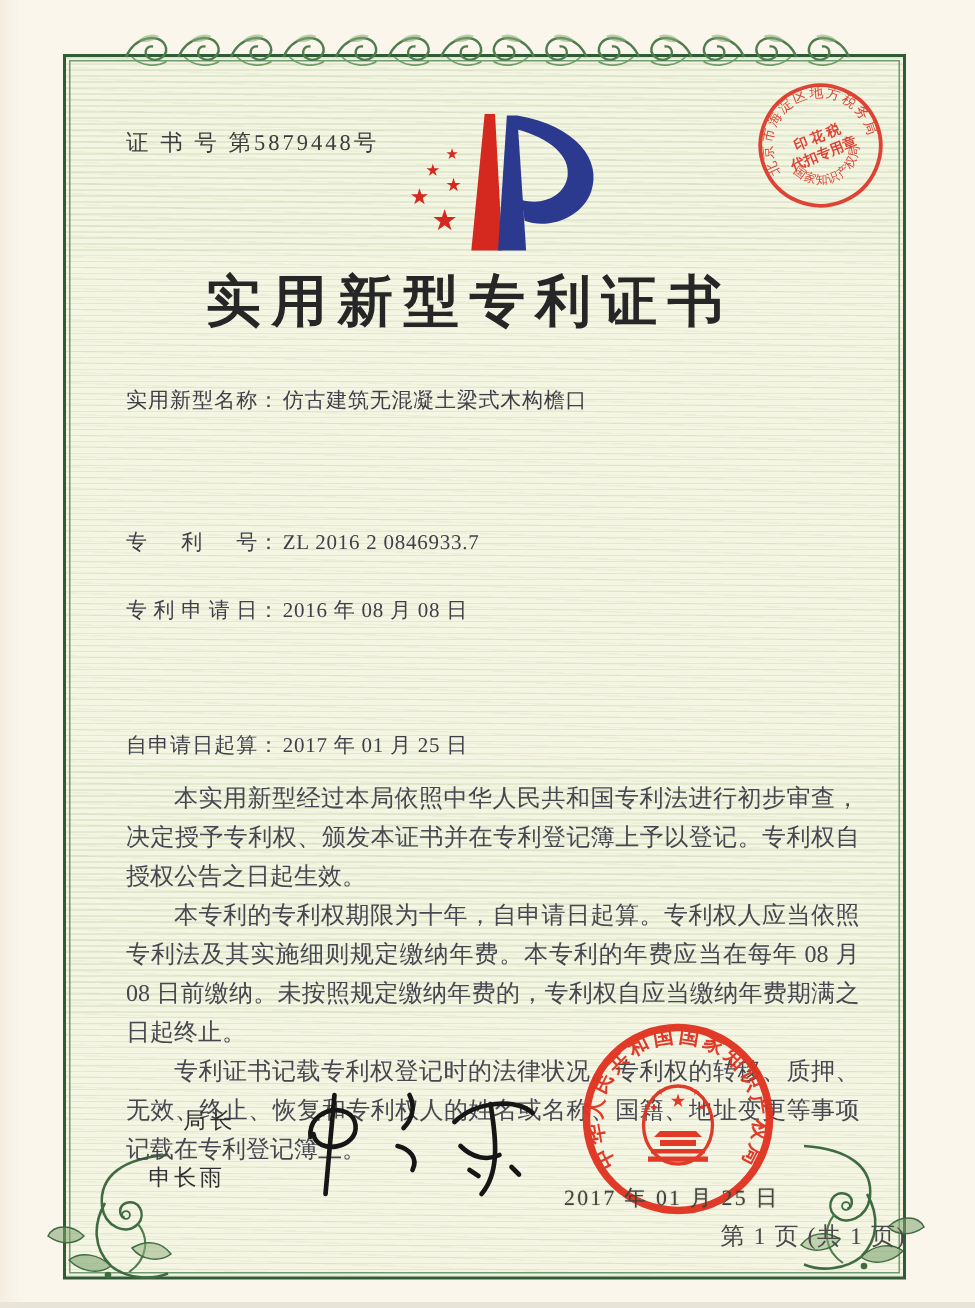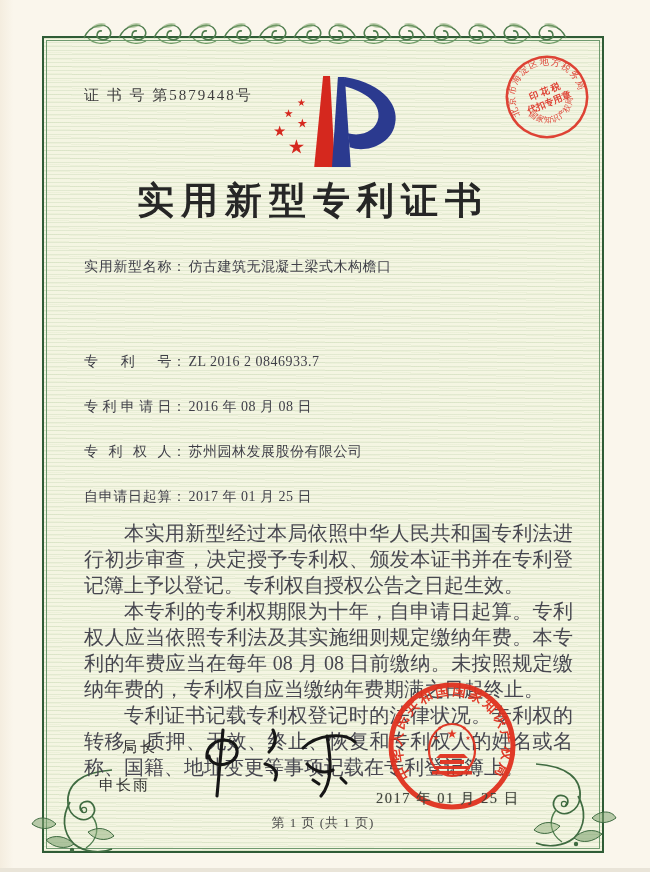--- a/index.html
+++ b/index.html
@@ -20,27 +20,27 @@
       repeating-linear-gradient(0deg, rgba(130,170,110,0.16) 0 1px, rgba(0,0,0,0) 1px 4px),
       repeating-linear-gradient(2deg, rgba(170,200,140,0.10) 0 1px, rgba(0,0,0,0) 1px 7px);
     box-sizing:border-box;
   }
   .cert-no{position:absolute;left:84px;top:86px;font-size:15px;letter-spacing:2px;color:#3d3d3d;}
   .title{position:absolute;left:32px;top:176px;width:562px;text-align:center;
     font-size:37px;font-weight:600;letter-spacing:7px;color:#262626;}
   .frow{position:absolute;left:84px;width:490px;font-size:14px;color:#3f3f48;letter-spacing:0.5px;}
   .flabel{display:inline-block;width:88px;text-align:justify;text-align-last:justify;vertical-align:bottom;}
   .fval{margin-left:2px;}
-  .body-text{position:absolute;left:84px;top:520px;width:489px;font-size:20px;line-height:26px;
+  .body-text{position:absolute;left:84px;top:520px;width:489px;font-size:16px;line-height:26px;
     color:#474750;text-align:justify;font-family:Liberation Serif, serif;}
   .body-text p{margin:0;text-indent:2em;}
   .sig-title{position:absolute;left:86px;top:738px;font-size:15px;letter-spacing:3px;color:#303030;margin-left:36px;}
   .sig-name{position:absolute;left:86px;top:776px;font-size:15px;letter-spacing:2px;color:#303030;margin-left:13px;}
-  .footer{position:absolute;left:42px;top:814px;width:562px;text-align:center;
-    font-size:13px;letter-spacing:1px;color:#4a4a4a;}
+  .footer{position:absolute;left:42px;top:814px;width:562px;text-align:right;
+    font-size:16px;letter-spacing:1px;color:#4a4a4a;}
   .seal-date{position:absolute;left:376px;top:789px;width:170px;font-size:14.5px;letter-spacing:1.5px;
     color:#41453d;z-index:6;text-shadow:0 0 1px rgba(60,70,55,.4);}
   svg{display:block;}
   .abs{position:absolute;}
 </style>
 </head>
 <body>
 
 <svg width="0" height="0" style="position:absolute" aria-hidden="true">
   <defs>
@@ -124,23 +124,20 @@
 
   <div class="frow" style="top:258px">
     <span class="flabel">实用新型名称</span><span>：</span><span class="fval">仿古建筑无混凝土梁式木构檐口</span>
   </div>
   <div class="frow" style="top:353px">
     <span class="flabel">专利号</span><span>：</span><span class="fval">ZL 2016 2 0846933.7</span>
   </div>
   <div class="frow" style="top:398px">
     <span class="flabel">专利申请日</span><span>：</span><span class="fval">2016 年 08 月 08 日</span>
   </div>
-  <div class="frow" style="top:443px">
-    <span class="flabel">专利权人</span><span>：</span><span class="fval">苏州园林发展股份有限公司</span>
-  </div>
   <div class="frow" style="top:488px">
     <span class="flabel">自申请日起算</span><span>：</span><span class="fval">2017 年 01 月 25 日</span>
   </div>
 
   <div class="body-text">
     <p>本实用新型经过本局依照中华人民共和国专利法进行初步审查，决定授予专利权、颁发本证书并在专利登记簿上予以登记。专利权自授权公告之日起生效。</p>
     <p>本专利的专利权期限为十年，自申请日起算。专利权人应当依照专利法及其实施细则规定缴纳年费。本专利的年费应当在每年 08 月 08 日前缴纳。未按照规定缴纳年费的，专利权自应当缴纳年费期满之日起终止。</p>
     <p>专利证书记载专利权登记时的法律状况。专利权的转移、质押、无效、终止、恢复和专利权人的姓名或名称、国籍、地址变更等事项记载在专利登记簿上。</p>
   </div>
 

